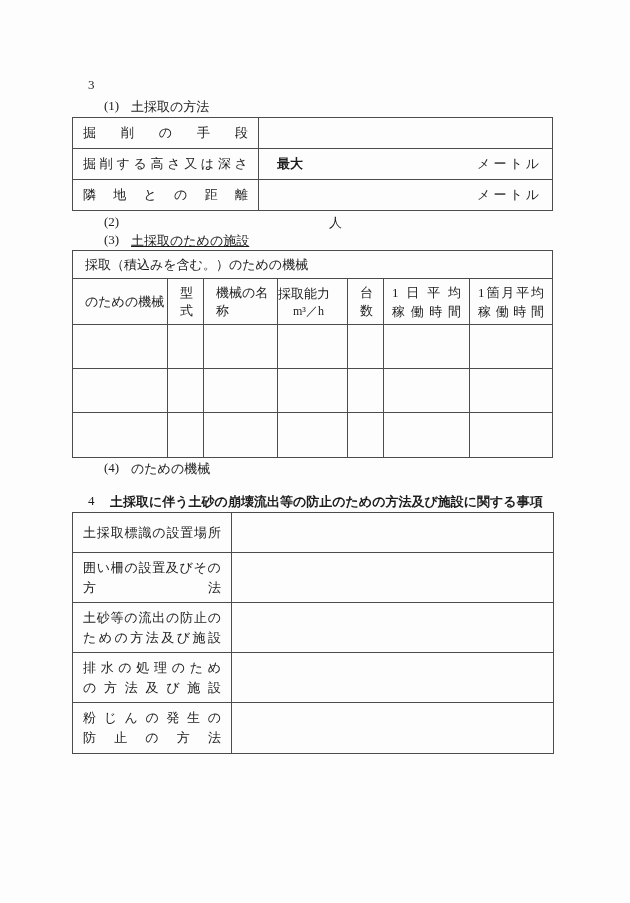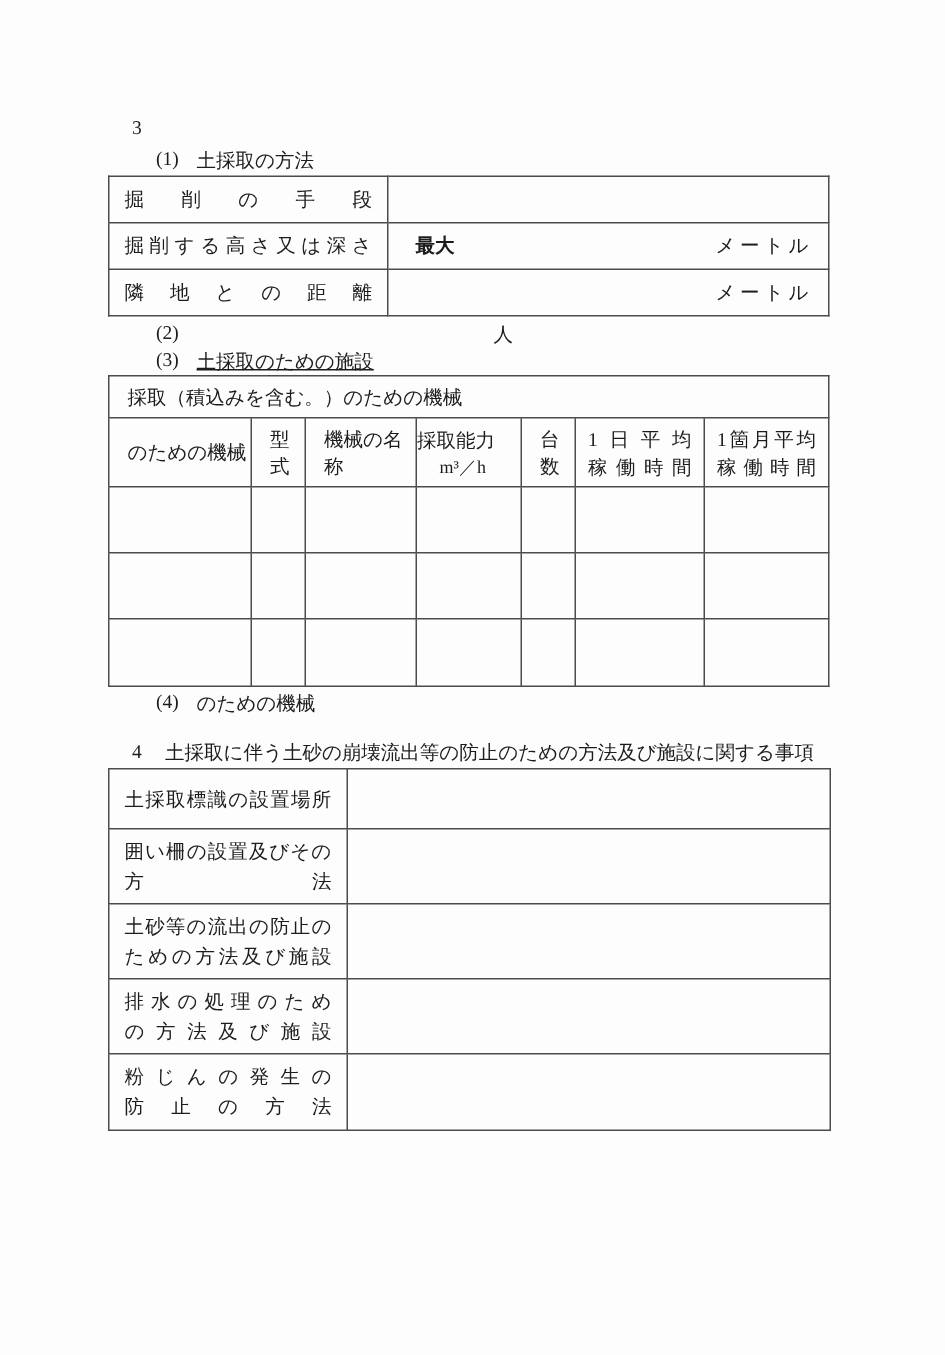--- a/index.html
+++ b/index.html
@@ -199,21 +199,21 @@
   </tbody>
     </table>
 
   <div class="line" style="top:460px;left:0;width:630px;">
     <span style="left:104px;">(4)</span>
     <span style="left:131px;">のための機械</span>
   </div>
 
   <div class="line" style="top:493px;left:0;width:630px;">
     <span style="left:88px;">4</span>
-    <span style="left:110px;">土採取に伴う土砂の崩壊流出等の防止のための方法及び施設に関する事項</span>
+    <span style="left:110px;font-weight:bold;">土採取に伴う土砂の崩壊流出等の防止のための方法及び施設に関する事項</span>
   </div>
 
   <table style="left:72px;top:512px;width:481px;">
     <colgroup>
         <col style="width:159px">
         <col style="width:322px">
       </colgroup>
     <tbody>
         <tr style="height:40px;">
       <td class="label-cell">

